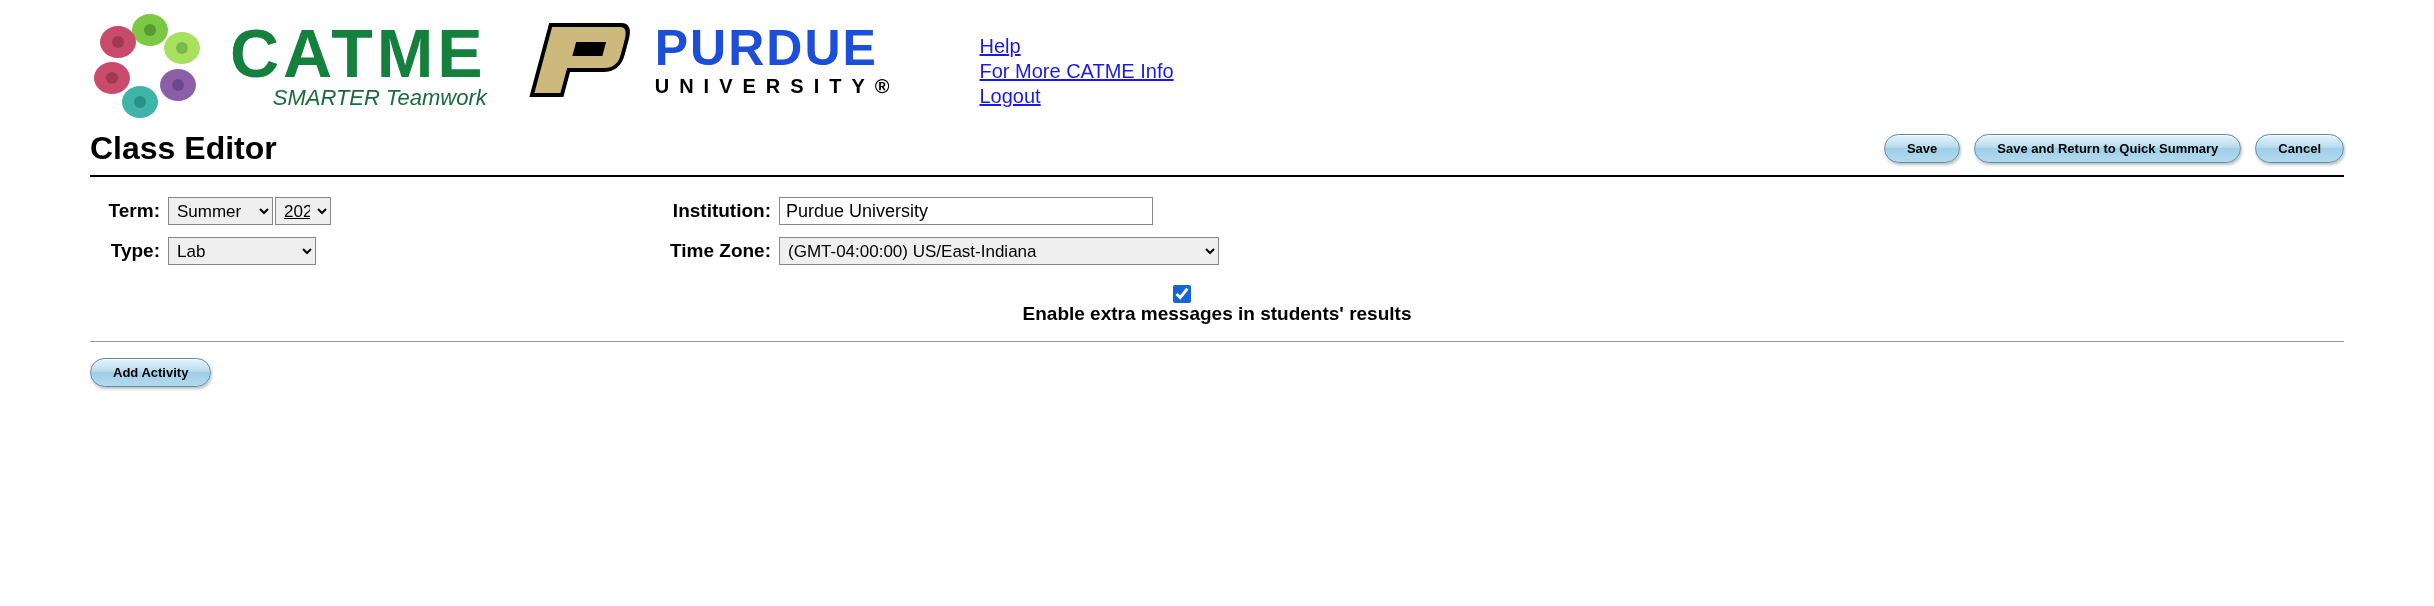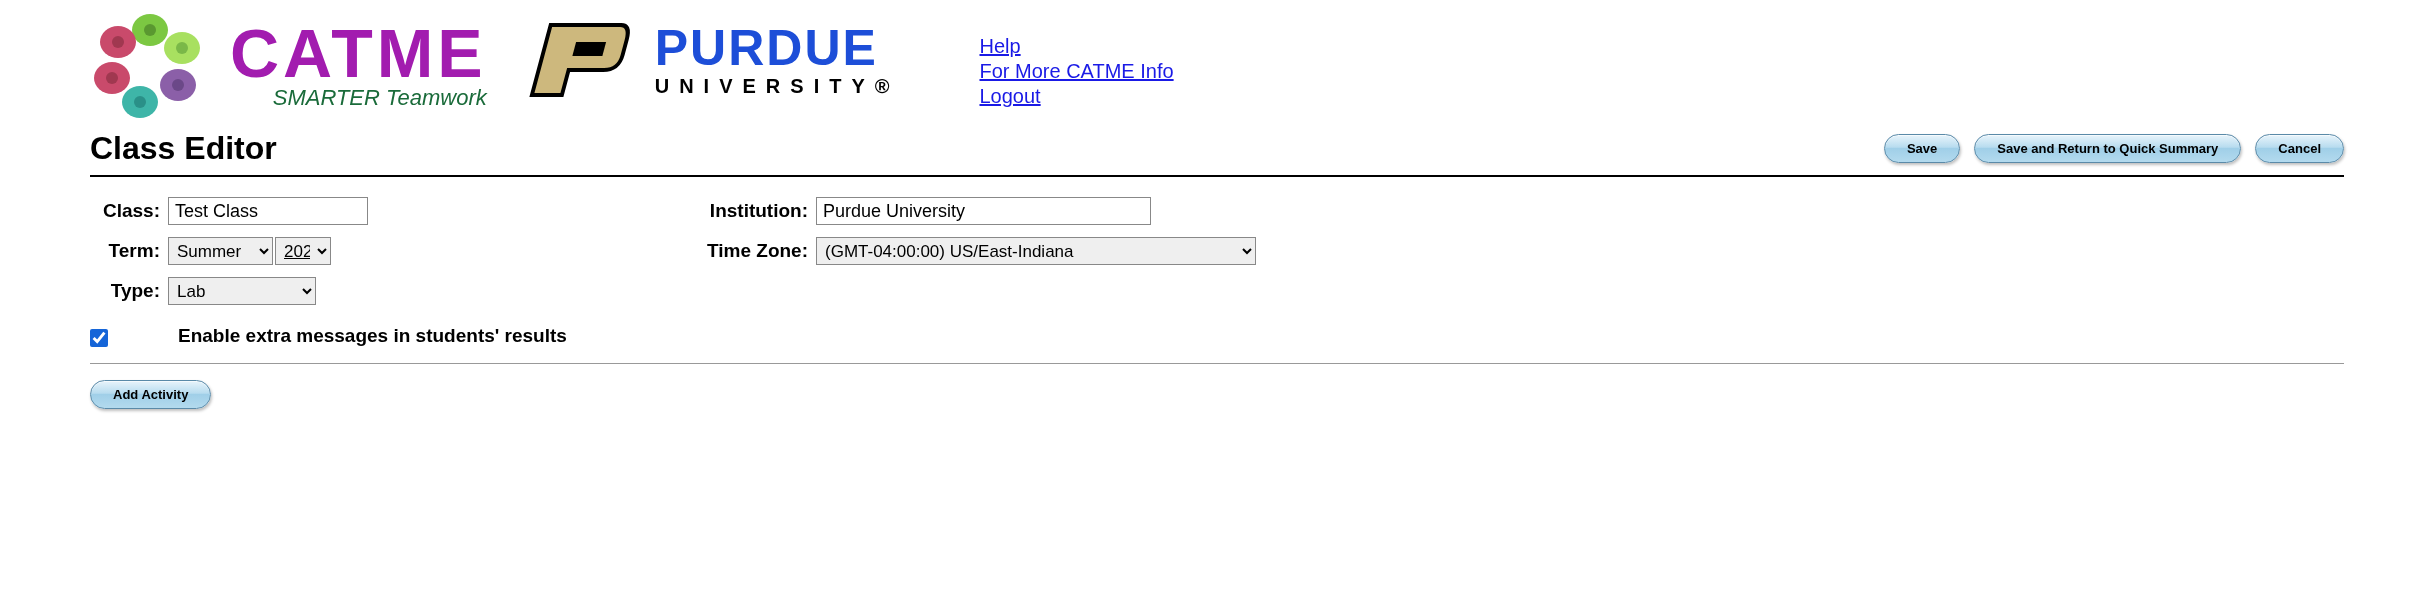--- a/index.html
+++ b/index.html
@@ -23,21 +23,21 @@
       width: 120px;
       height: 110px;
     }
     .logo-catme-text {
       display: flex;
       flex-direction: column;
     }
     .catme-title {
       font-size: 68px;
       font-weight: bold;
-      color: #a21caf;
+      color: #15803d;
       letter-spacing: 4px;
       line-height: 1;
       font-family: 'Arial Black', Arial, sans-serif;
     }
     .catme-sub {
       font-size: 22px;
       color: #1a6b3a;
       font-style: italic;
       font-weight: 500;
       text-align: right;
@@ -138,37 +138,38 @@
       width: 120px;
       margin-right: 8px;
     }
     input[type="text"] {
       font-size: 18px;
       padding: 2px 6px;
       border: 1px solid #888;
       height: 28px;
     }
     .input-class { width: 200px; }
-    .input-inst { width: 335px; }
+    .input-inst { width: 374px; }
     select {
       font-size: 17px;
       padding: 2px 4px;
       border: 1px solid #888;
       height: 28px;
       background: #efefef;
     }
     .select-term { width: 105px; }
     .select-year { width: 56px; text-decoration: underline; }
     .select-type { width: 148px; }
     .select-tz { width: 440px; }
     .checkbox-row {
       display: flex;
-      align-items: flex-end;
+      align-items: center;
       margin-top: 8px;
       margin-bottom: 6px;
+      flex-direction: column;
     }
     .checkbox-row input[type="checkbox"] {
       width: 18px;
       height: 18px;
       accent-color: #1565d8;
       margin-right: 70px;
     }
     .checkbox-label {
       font-size: 19px;
       font-weight: bold;
@@ -230,24 +231,20 @@
     <button class="pill-btn">Save</button>
     <button class="pill-btn">Save and Return to Quick Summary</button>
     <button class="pill-btn">Cancel</button>
   </div>
 </div>
 
 <div class="form-area">
   <div class="form-columns">
     <div class="form-col">
       <div class="form-row">
-        <div class="form-label">Class:</div>
-        <input type="text" class="input-class" value="Test Class" style="">
-      </div>
-      <div class="form-row">
         <div class="form-label">Term:</div>
         <select class="select-term">
           <option>Summer</option>
         </select>
         <select class="select-year" style="margin-left:2px;">
           <option>2020</option>
         </select>
       </div>
       <div class="form-row">
         <div class="form-label">Type:</div>

